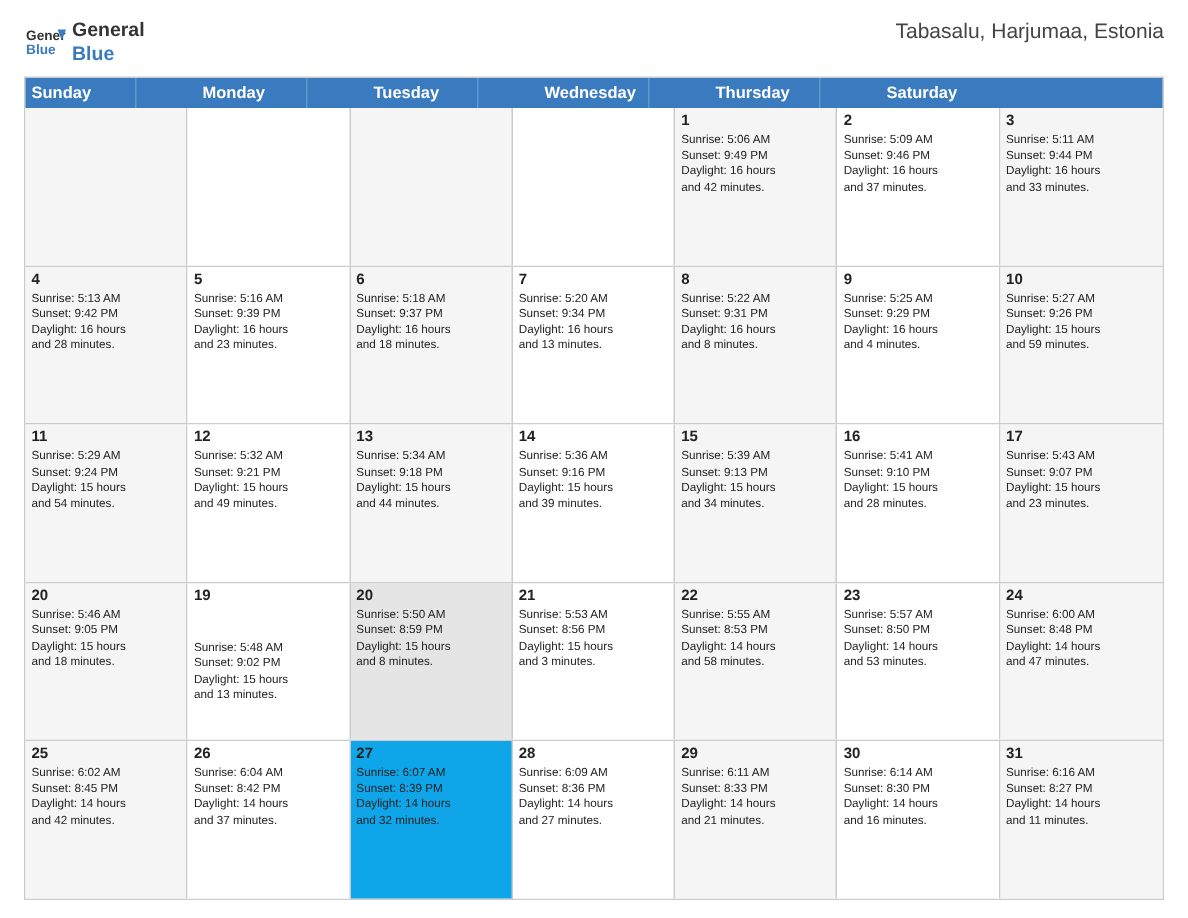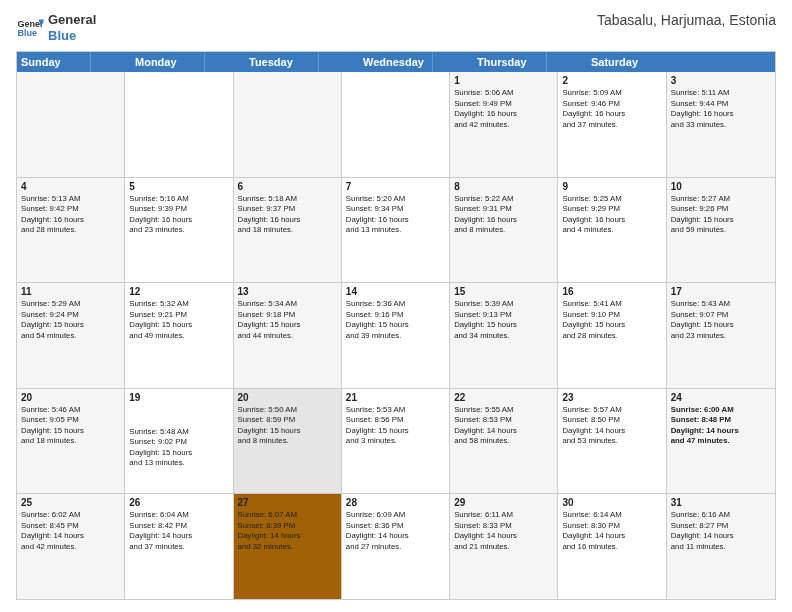--- a/index.html
+++ b/index.html
@@ -307,42 +307,42 @@
           </div>
           <div class="cal-cell" style="background: rgb(255, 255, 255);">
             <span class="day-num">23</span>
             <div class="cell-detail" style="white-space: pre-line;">Sunrise: 5:57 AM
 Sunset: 8:50 PM
 Daylight: 14 hours
 and 53 minutes.</div>
           </div>
           <div class="cal-cell" style="background: rgb(245, 245, 245);">
             <span class="day-num">24</span>
-            <div class="cell-detail" style="white-space: pre-line; font-weight: bold;">Sunrise: 6:00 AM
+            <div class="cell-detail" style="white-space: pre-line;">Sunrise: 6:00 AM
 Sunset: 8:48 PM
 Daylight: 14 hours
 and 47 minutes.</div>
           </div>
         </div>
         <div class="cal-row">
           <div class="cal-cell" style="background: rgb(245, 245, 245);">
             <span class="day-num">25</span>
             <div class="cell-detail" style="white-space: pre-line;">Sunrise: 6:02 AM
 Sunset: 8:45 PM
 Daylight: 14 hours
 and 42 minutes.</div>
           </div>
           <div class="cal-cell" style="background: rgb(255, 255, 255);">
             <span class="day-num">26</span>
             <div class="cell-detail" style="white-space: pre-line;">Sunrise: 6:04 AM
 Sunset: 8:42 PM
 Daylight: 14 hours
 and 37 minutes.</div>
           </div>
-          <div class="cal-cell" style="background: #a16207;">
+          <div class="cal-cell" style="background: #0ea5e9;">
             <span class="day-num">27</span>
             <div class="cell-detail" style="white-space: pre-line;">Sunrise: 6:07 AM
 Sunset: 8:39 PM
 Daylight: 14 hours
 and 32 minutes.</div>
           </div>
           <div class="cal-cell" style="background: rgb(255, 255, 255);">
             <span class="day-num">28</span>
             <div class="cell-detail" style="white-space: pre-line;">Sunrise: 6:09 AM
 Sunset: 8:36 PM

